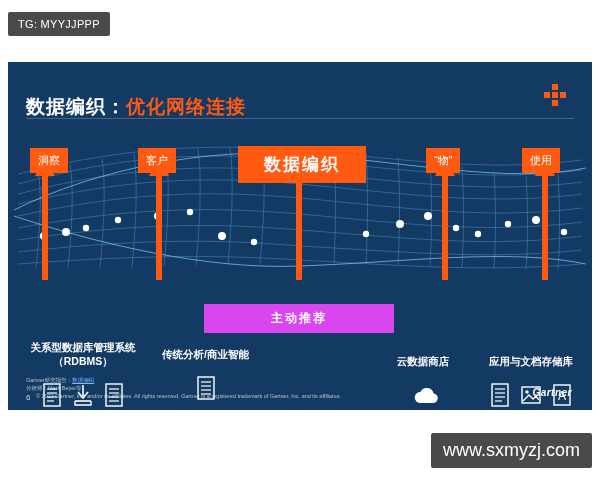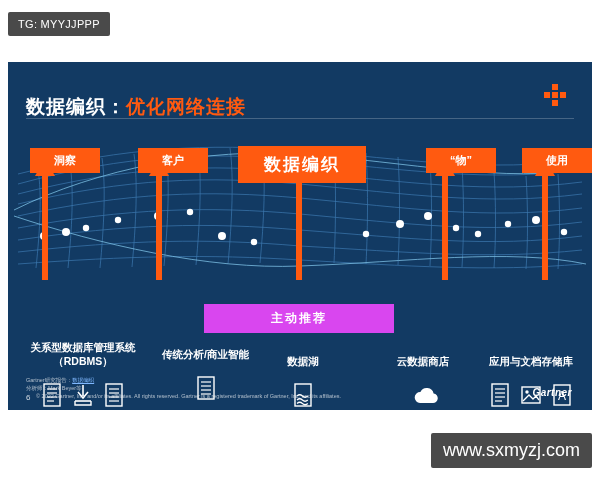--- a/index.html
+++ b/index.html
@@ -102,22 +102,22 @@
     height: 165px;
   }
   .diagram svg { display: block; }
 
   
   .node {
     position: absolute;
     background: #ff5a10;
     color: #ffffff;
     font-size: 11px;
-    font-weight: bold;
-    padding: 5px 24px;
+    font-weight: normal;
+    padding: 5px 8px;
     white-space: nowrap;
     z-index: 4;
   }
 
   .center-chip {
     position: absolute;
     background: #ff5a10;
     color: #ffffff;
     font-size: 17px;
     font-weight: bold;
@@ -382,33 +382,20 @@
               <rect x="3" y="2" width="16" height="22" fill="none" stroke="#fff" stroke-width="1.4"></rect>
               <line x1="6" y1="7" x2="16" y2="7" stroke="#fff" stroke-width="1.2"></line>
               <line x1="6" y1="11" x2="16" y2="11" stroke="#fff" stroke-width="1.2"></line>
               <line x1="6" y1="15" x2="16" y2="15" stroke="#fff" stroke-width="1.2"></line>
               <line x1="6" y1="19" x2="16" y2="19" stroke="#fff" stroke-width="1.2"></line>
             </svg>
         </span>
       </div>
     </div>
 
-    <div class="cat" style="left:250px; width:90px; top:14px;">
-      <div>数据湖</div>
-      <div class="lines">
-        <span class="ico">
-          <svg width="22" height="26" viewBox="0 0 22 26">
-              <rect x="3" y="2" width="16" height="22" fill="none" stroke="#fff" stroke-width="1.4"></rect>
-              <path d="M5,14 q2.7,-2.5 5.4,0 q2.7,2.5 5.4,0" fill="none" stroke="#fff" stroke-width="1.2"></path>
-              <path d="M5,18 q2.7,-2.5 5.4,0 q2.7,2.5 5.4,0" fill="none" stroke="#fff" stroke-width="1.2"></path>
-              <path d="M5,21.5 q2.7,-2.5 5.4,0 q2.7,2.5 5.4,0" fill="none" stroke="#fff" stroke-width="1.2"></path>
-            </svg>
-        </span>
-      </div>
-    </div>
 
     <div class="cat" style="left:462px; width:122px; top:14px;">
       <div>应用与文档存储库</div>
       <div class="lines">
         <span class="ico">
           <svg width="22" height="26" viewBox="0 0 22 26">
               <rect x="3" y="2" width="16" height="22" fill="none" stroke="#fff" stroke-width="1.4"></rect>
               <line x1="6" y1="7" x2="16" y2="7" stroke="#fff" stroke-width="1.2"></line>
               <line x1="6" y1="11" x2="16" y2="11" stroke="#fff" stroke-width="1.2"></line>
               <line x1="6" y1="15" x2="16" y2="15" stroke="#fff" stroke-width="1.2"></line>

